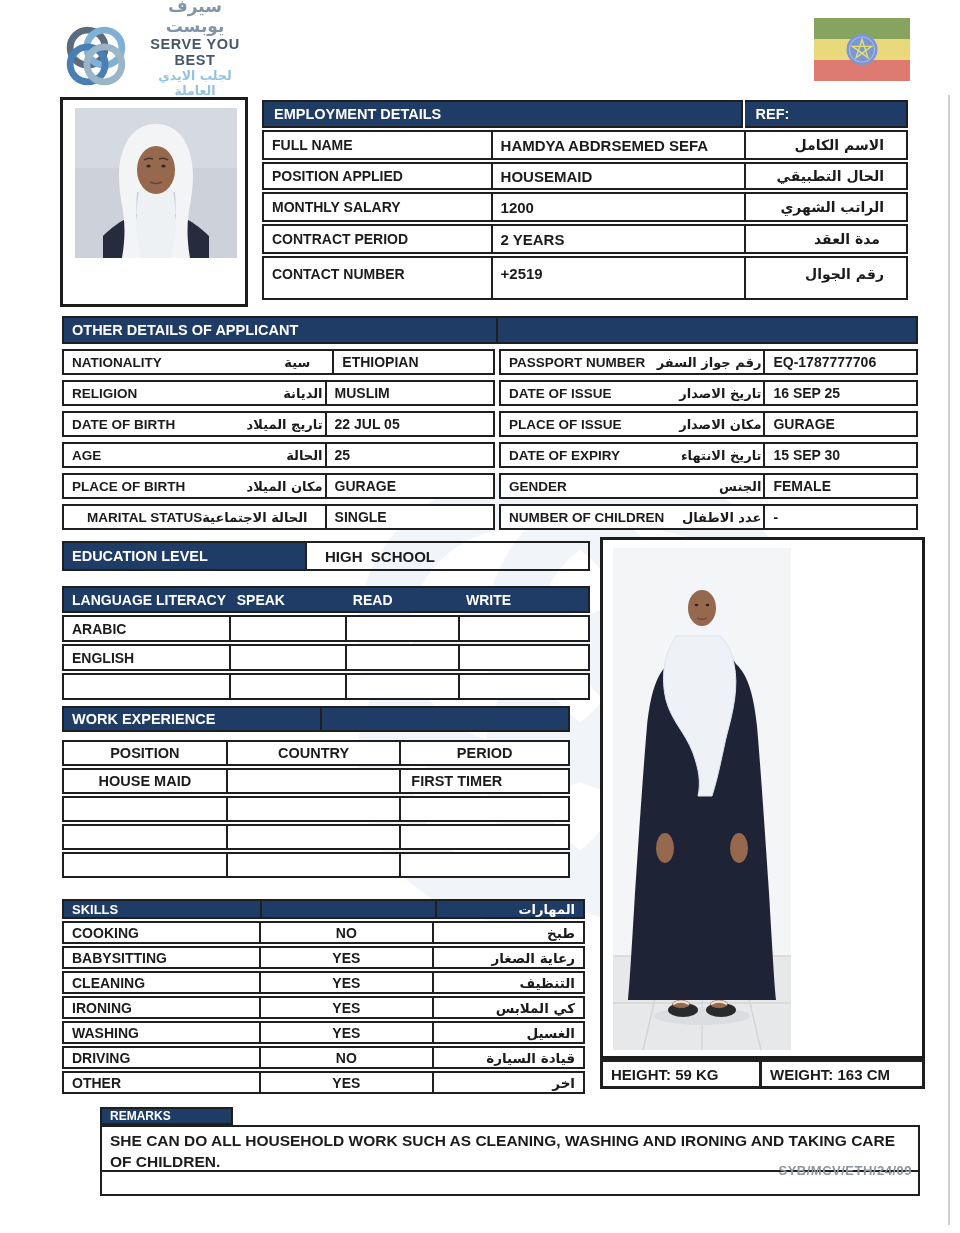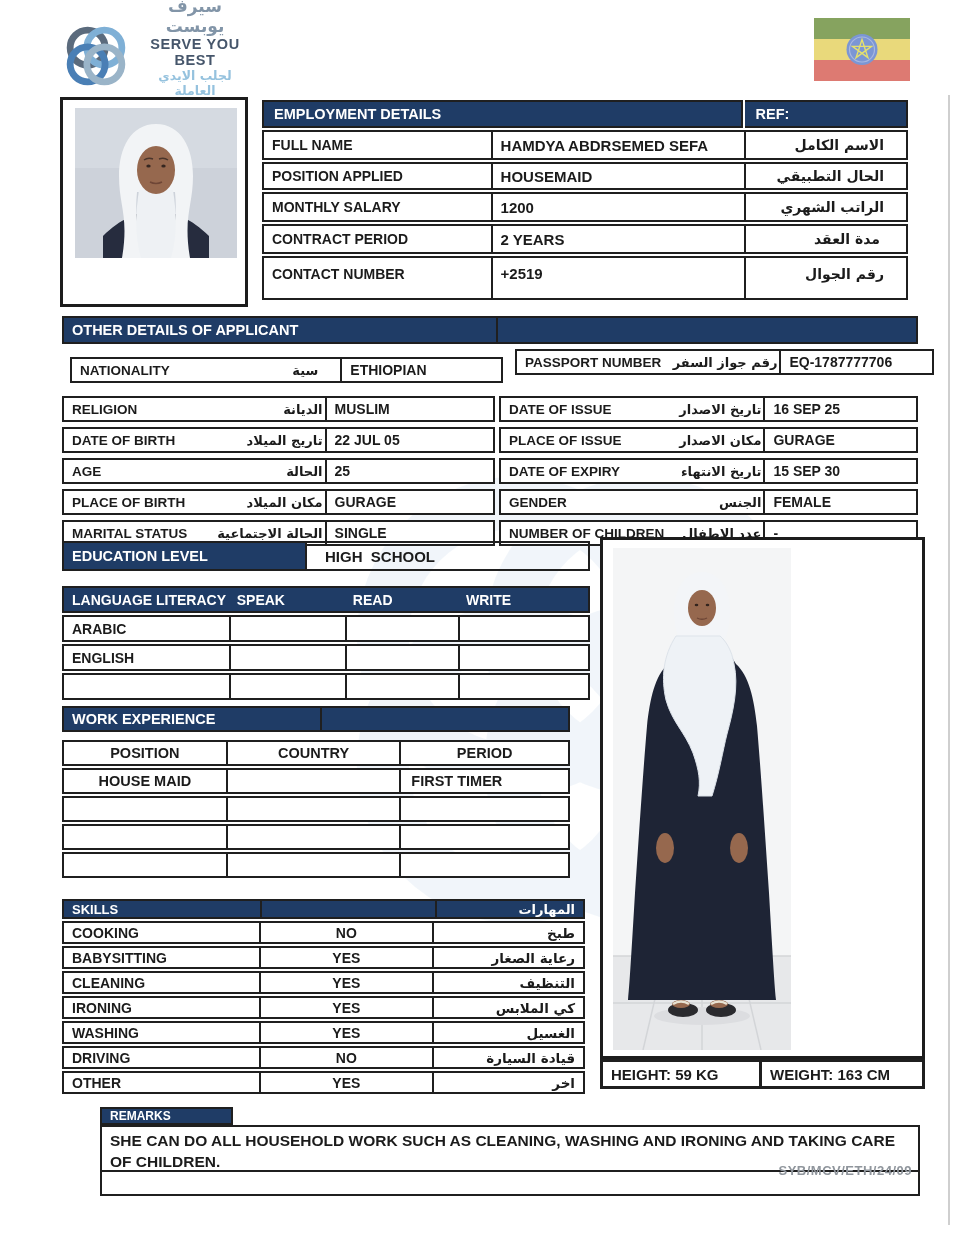--- a/index.html
+++ b/index.html
@@ -117,21 +117,21 @@
     </div>
   </div>
 
   <div class="abs" style="left:62px;top:316px;width:856px;">
     <div class="bar" style="height:28px;font-size:14.5px;">
       <span style="padding-left:8px;width:432px;">OTHER DETAILS OF APPLICANT</span>
       <span style="border-left:2px solid var(--border);height:100%;"></span>
     </div>
 
     <div style="display:flex;gap:4px;margin-top:5px;">
-      <div class="trow" style="width:433px;height:26px;margin:8px;gap:20px;">
+      <div class="trow" style="width:433px;height:26px;margin:0;gap:20px;">
         <div class="splitcell" style="width:263px;">
           <span class="eng">NATIONALITY</span>
           <span class="ar">سية</span>
         </div>
         <div class="val" style="width:170px;font-size:14px;">ETHIOPIAN</div>
       </div>
       <div class="trow" style="width:419px;height:26px;margin:0;">
         <div class="splitcell" style="width:265px;">
           <span class="eng">PASSPORT NUMBER</span>
           <span class="ar">رقم جواز السفر</span>
@@ -203,21 +203,21 @@
         <div class="splitcell" style="width:265px;">
           <span class="eng">GENDER</span>
           <span class="ar">الجنس</span>
         </div>
         <div class="val" style="width:154px;font-size:14px;">FEMALE</div>
       </div>
     </div>
 
     <div style="display:flex;gap:4px;margin-top:5px;">
       <div class="trow" style="width:433px;height:26px;margin:0;">
-        <div class="splitcell" style="width:263px;">
+        <div class="splitcell" style="width:263px;justify-content:center;">
           <span class="eng">MARITAL STATUS</span>
           <span class="ar">الحالة الاجتماعية</span>
         </div>
         <div class="val" style="width:170px;font-size:14px;">SINGLE</div>
       </div>
       <div class="trow" style="width:419px;height:26px;margin:0;">
         <div class="splitcell" style="width:265px;">
           <span class="eng">NUMBER OF CHILDREN</span>
           <span class="ar">عدد الاطفال</span>
         </div>

